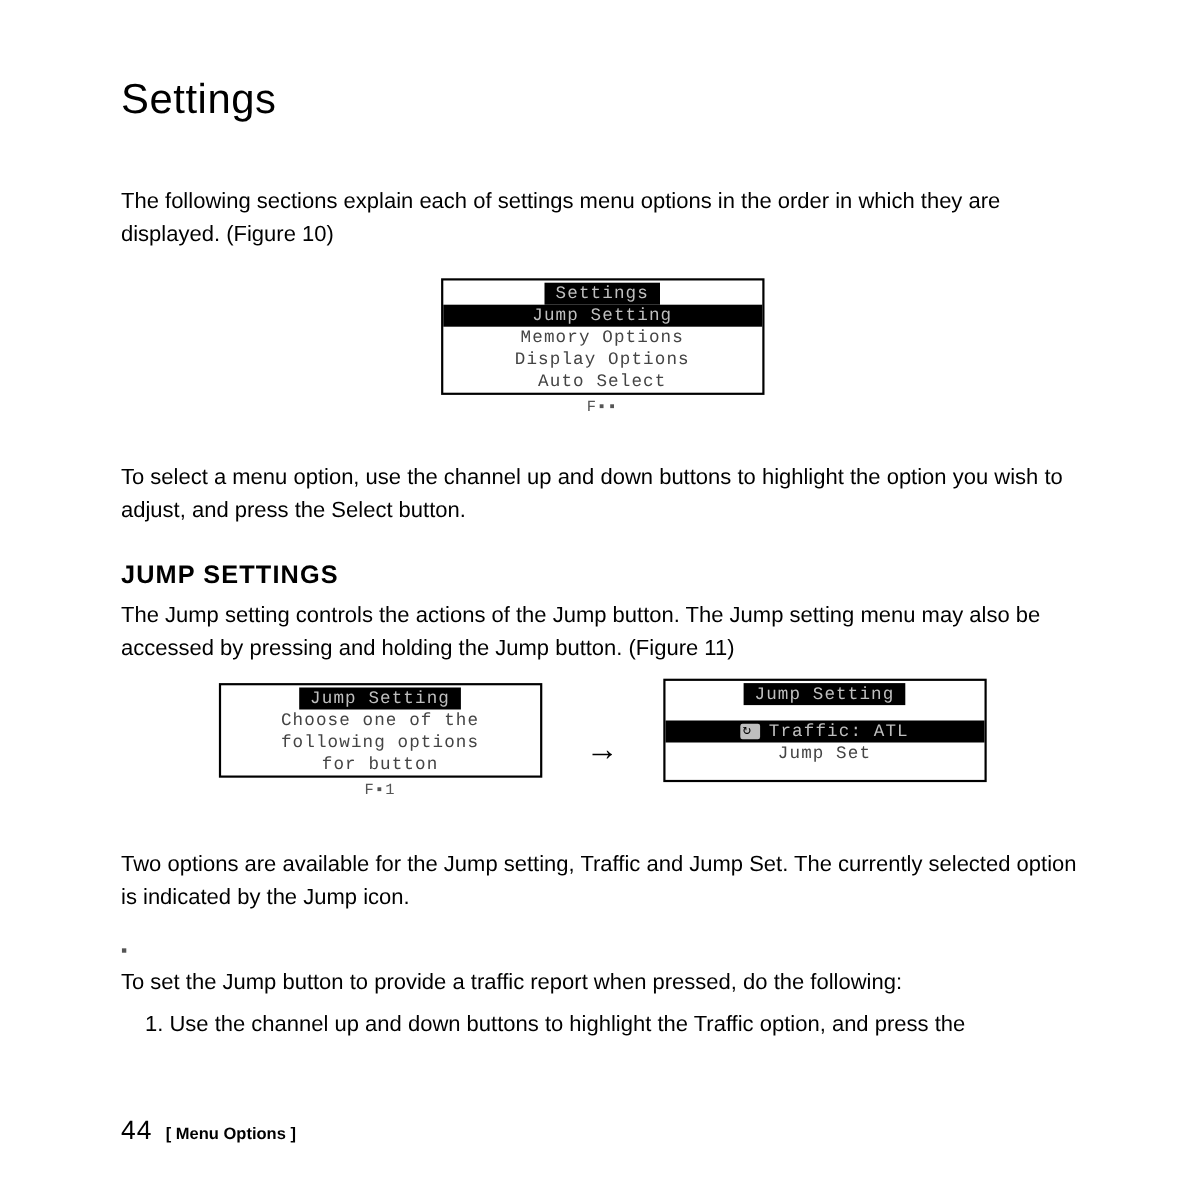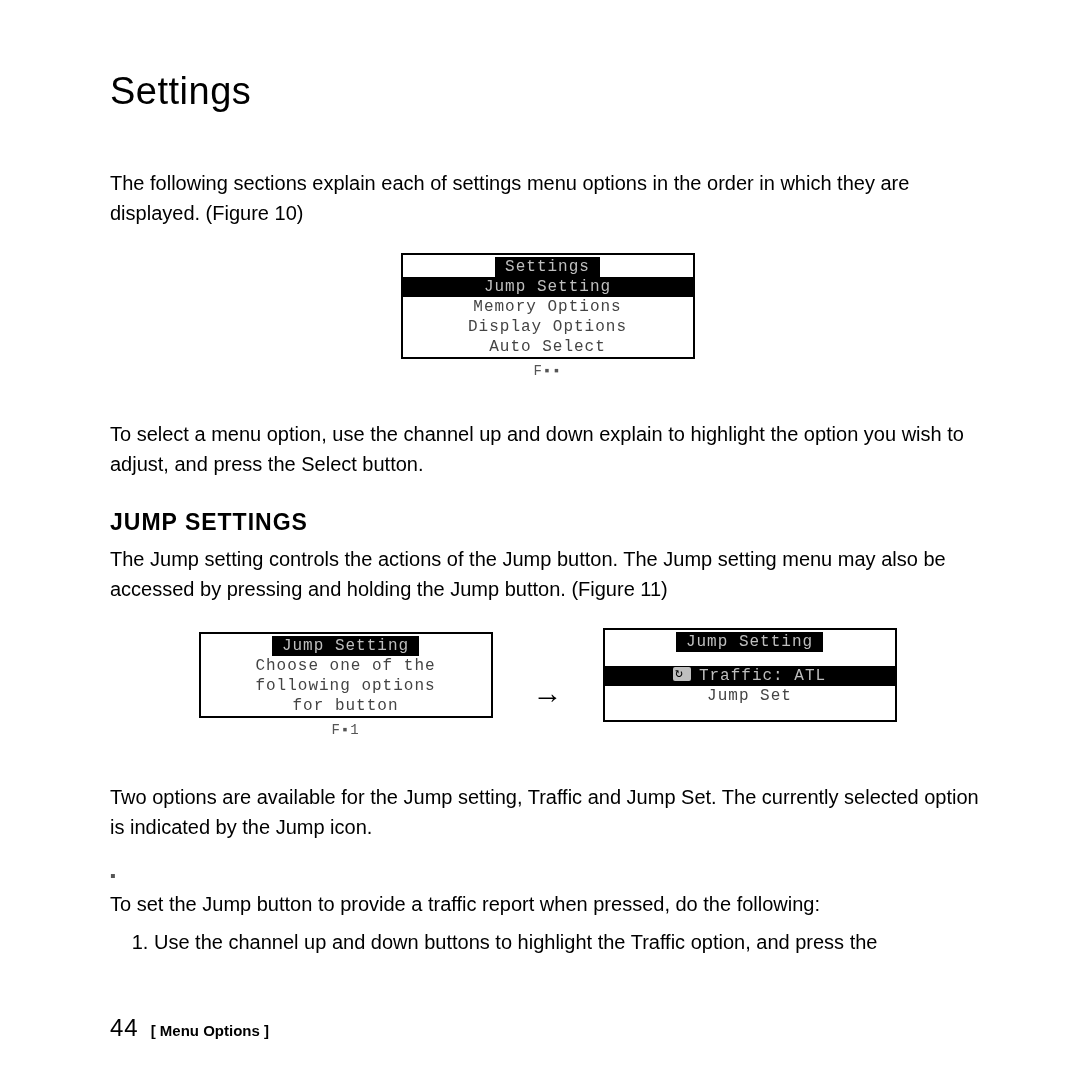--- a/index.html
+++ b/index.html
@@ -69,20 +69,21 @@
     letter-spacing: 1px;
     color: #444;
   }
   .lcd .row.sel {
     background: #000;
     color: #bfbfbf;
     margin: 0;
   }
   .lcd .row.sel.withicon {
     display: flex;
+    align-items: center;
     justify-content: center;
     gap: 8px;
   }
   .lcd .row .jump-glyph-inv {
     display: inline-block;
     width: 18px;
     height: 14px;
     background: #bfbfbf;
     position: relative;
     border-radius: 2px;
@@ -165,24 +166,24 @@
         </div>
         <div class="row sel">Jump Setting</div>
         <div class="row">Memory Options</div>
         <div class="row">Display Options</div>
         <div class="row">Auto Select</div>
       </div>
       <div class="lcd-caption">F▪▪</div>
     </div>
   </div>
 
-  <p class="body">To select a menu option, use the channel up and down explain to highlight the option you wish to adjust, and press the Select button.</p>
+  <p class="body">To select a menu option, use the channel up and down buttons to highlight the option you wish to adjust, and press the Select button.</p>
 
   <div class="subhead">JUMP SETTINGS</div>
-  <p class="body" style="margin-bottom:24px">The Jump setting controls the actions of the Jump button. The Jump setting menu may also be accessed by pressing and holding the Jump button. (Figure 11)</p>
+  <p class="body" style="margin-bottom:13px">The Jump setting controls the actions of the Jump button. The Jump setting menu may also be accessed by pressing and holding the Jump button. (Figure 11)</p>
 
   <div class="lcd-wrap" style="margin-top:0">
     <div class="lcd-col">
       <div class="lcd">
         <div class="titlebar">
           <span>Jump Setting</span>
         </div>
         <div class="row">Choose one of the</div>
         <div class="row">following options</div>
         <div class="row">for   button</div>

